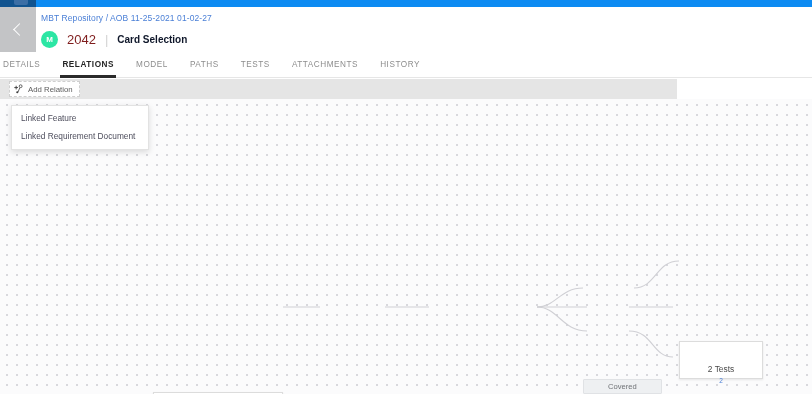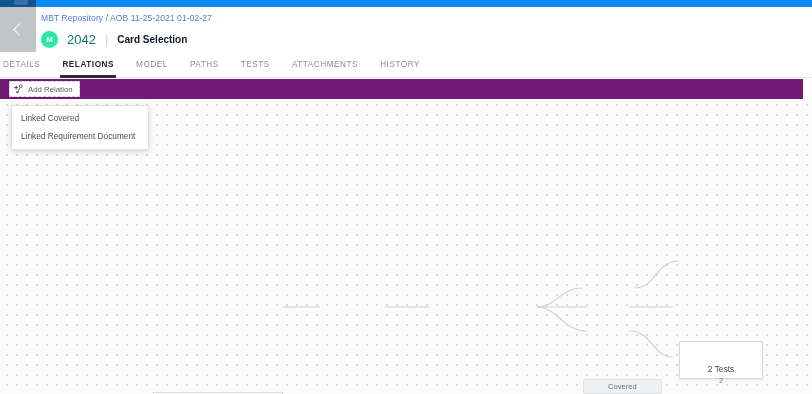--- a/index.html
+++ b/index.html
@@ -34,42 +34,42 @@
     cursor:pointer;
   }
   .titlerow { position:absolute; left:5px; top:21px; display:flex; align-items:center; height:22px; }
   .mbadge {
     width:17px; height:17px; border-radius:50%;
     background:#2ce6a4;
     color:#ffffff; font-size:8px; font-weight:bold;
     display:flex; align-items:center; justify-content:center;
     flex:0 0 auto;
   }
-  .tnum { margin-left:9px; font-size:13px; color:#0f766e; }
+  .tnum { margin-left:9px; font-size:13px; color:#7f1d1d; }
   .tsep { margin-left:9px; color:#d2d2d2; font-size:13px; }
   .ttitle { margin-left:9px; font-size:10px; color:#0f172a; font-weight:600; }
 
   
   .tabs {
     position:absolute; left:0; top:52px; width:812px; height:26px;
     background:#fff; border-bottom:1px solid #e6e6e6;
     display:flex; align-items:center; padding-left:3px;
   }
   .tab {
     font-size:8.2px; letter-spacing:0.55px; color:#8d8d8d;
     padding:0 0 0 0; margin-right:22px; height:26px; line-height:26px;
     position:relative; cursor:pointer; white-space:nowrap;
   }
   .tab.active { color:#262626; font-weight:bold; }
   .tab.active:after {
     content:""; position:absolute; left:-2px; right:-2px; bottom:0px; height:2.5px; background:#2b2b2b;
   }
 
   
-  .toolbar { position:absolute; left:0; top:79px; width:803px; height:20px; background:#701a75; }
+  .toolbar { position:absolute; left:0; top:79px; width:677px; height:20px; background:#e5e5e5; }
   .addrel {
     position:absolute; left:9px; top:2px; height:16px;
     display:flex; align-items:center; gap:4px;
     border:1px dashed #cfcfcf; background:#fff;
     padding:0 6px 0 4px; cursor:pointer;
   }
   .addrel-label { font-size:7.8px; color:#5c5c5c; white-space:nowrap; }
 
   
   .dropdown {
@@ -190,17 +190,17 @@
       <div class="tests-title">2 Tests</div>
       <div class="tests-icon"></div>
       <div class="tests-count">2</div>
     </div>
 
     <div class="elabel el-covered">Covered</div>
 
   </div>
 
   <div class="dropdown">
-    <div class="ditem">Linked Covered</div>
+    <div class="ditem">Linked Feature</div>
     <div class="ditem">Linked Requirement Document</div>
   </div>
 
 </div>
 
 </body></html>

